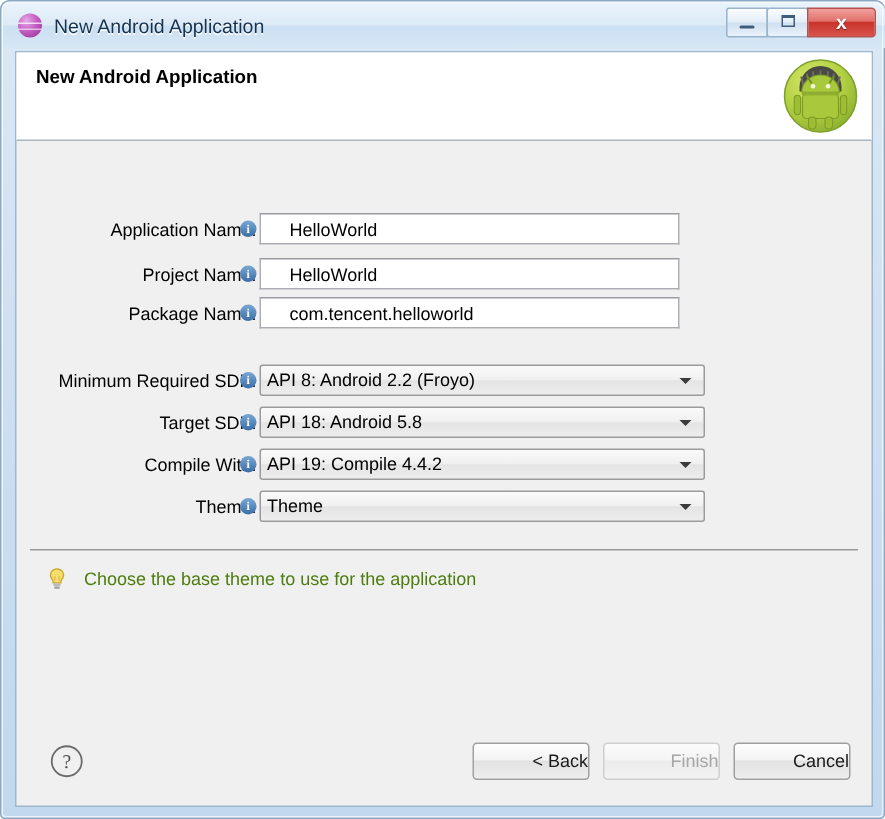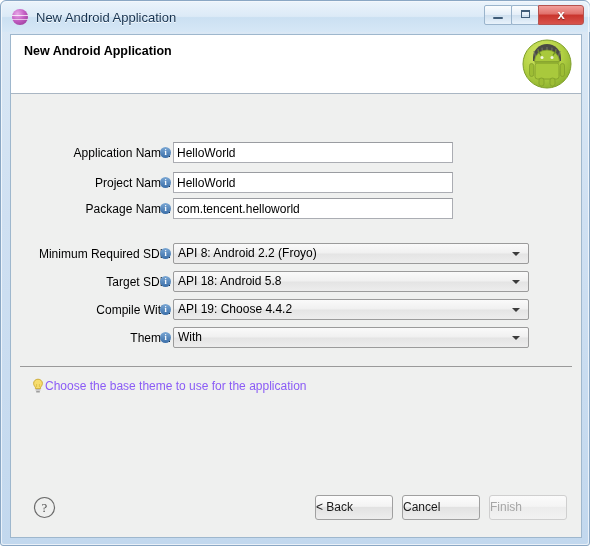--- a/index.html
+++ b/index.html
@@ -201,28 +201,28 @@
     position: absolute;
     left: 162px; top: 0;
     width: 280px; height: 21px;
     box-sizing: border-box;
     border: 1px solid #abadb3;
     border-top-color: #9a9ca1;
     background: #ffffff;
     font-family: "Liberation Sans", sans-serif;
     font-size: 12px;
     color: #000;
-    padding: 0 3px;
+    padding: 0 19px;
     line-height: 19px;
     outline: none;
   }
   .combo {
     position: absolute;
     left: 162px; top: 0;
-    width: 356px; height: 21px;
+    width: 297px; height: 21px;
     box-sizing: border-box;
     border: 1px solid #9b9b9b;
     border-radius: 2px;
     background: linear-gradient(to bottom, #fafafa 0%, #f0f0f0 48%, #e4e4e4 52%, #ededed 100%);
     font-size: 12px;
     color: #000;
     line-height: 19px;
     padding-left: 4px;
     overflow: hidden;
     white-space: nowrap;
@@ -250,22 +250,23 @@
     display: flex;
     align-items: center;
   }
   #bulb-icon {
     width: 14px; height: 16px;
     position: relative;
     flex: 0 0 auto;
     margin-left: 8px;
   }
   #hint-text {
-    font-size: 12px;
-    color: #8b5cf6;
+    margin-left: 11px;
+    font-size: 12px;
+    color: #4d7c0f;
   }
 
   
   #footer {
     position: absolute;
     left: 0; bottom: 0;
     width: 570px; height: 52px;
   }
   #help-button {
     position: absolute;
@@ -280,21 +281,21 @@
   }
   .btn {
     width: 78px; height: 25px;
     box-sizing: border-box;
     border: 1px solid #a0a0a0;
     border-radius: 3px;
     background: linear-gradient(to bottom, #fdfdfd 0%, #f3f3f3 45%, #e2e2e2 50%, #ededed 100%);
     font-family: "Liberation Sans", sans-serif;
     font-size: 12px;
     color: #1a1a1a;
-    text-align: left;
+    text-align: right;
     line-height: 23px;
     cursor: default;
   }
   .btn.primary {
     border: 2px solid #3ea8dd;
     border-radius: 4px;
     background: linear-gradient(to bottom, #f4fbff 0%, #e7f5fe 45%, #d3ecfc 50%, #e6f5fe 100%);
     line-height: 21px;
   }
   .btn.disabled {
@@ -403,32 +404,32 @@
           <span class="combo-arrow"></span>
         </div>
       </div>
 
       <div class="row" style="top:204px; width:570px;">
         <div class="label-wrap">
           <span class="field-label">Compile With:</span>
           <span class="info-icon">i</span>
         </div>
         <div class="combo">
-          <span>API 19: Choose 4.4.2</span>
+          <span>API 19: Compile 4.4.2</span>
           <span class="combo-arrow"></span>
         </div>
       </div>
 
       <div class="row" style="top:232px; width:570px;">
         <div class="label-wrap">
           <span class="field-label">Theme:</span>
           <span class="info-icon">i</span>
         </div>
         <div class="combo">
-          <span>With</span>
+          <span>Theme</span>
           <span class="combo-arrow"></span>
         </div>
       </div>
 
     </div>
 
     <div id="hint-divider"></div>
     <div id="hint-row">
       <svg id="bulb-icon" viewBox="0 0 14 16">
         <path d="M7 1.2 C4.4 1.2 2.6 3.1 2.6 5.4 C2.6 7.0 3.6 8.2 4.4 9.2 L4.4 10.6 L9.6 10.6 L9.6 9.2 C10.4 8.2 11.4 7.0 11.4 5.4 C11.4 3.1 9.6 1.2 7 1.2 Z" fill="#f7dd6e" stroke="#c9a62c" stroke-width="0.9"></path>
@@ -440,19 +441,19 @@
     </div>
 
     <div id="footer">
       <svg id="help-button" viewBox="0 0 23 23">
         <circle cx="11.5" cy="11.5" r="10" fill="none" stroke="#6b6b6b" stroke-width="1.2"></circle>
         <text x="11.5" y="16" text-anchor="middle" font-family="Liberation Serif, serif" font-size="13" fill="#4d4d4d">?</text>
       </svg>
 
       <div id="button-bar">
         <div class="btn">&lt; Back</div>
+        <div class="btn disabled">Finish</div>
         <div class="btn">Cancel</div>
-        <div class="btn disabled">Finish</div>
       </div>
     </div>
 
   </div>
 </div>
 
 </body></html>

